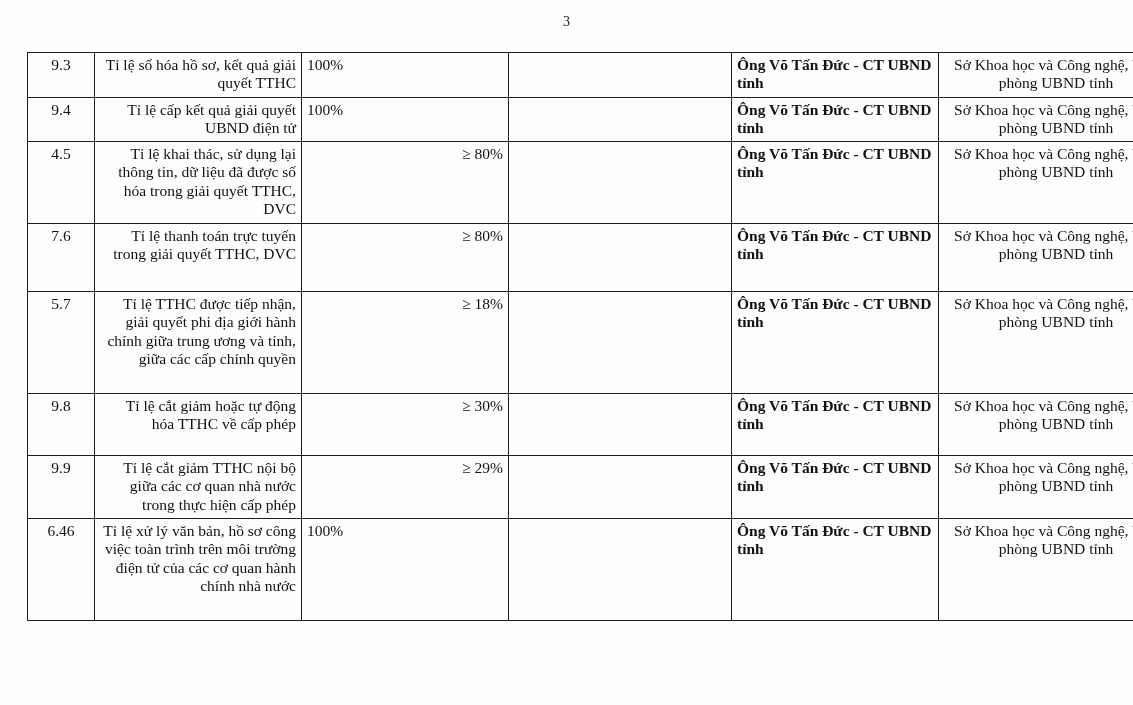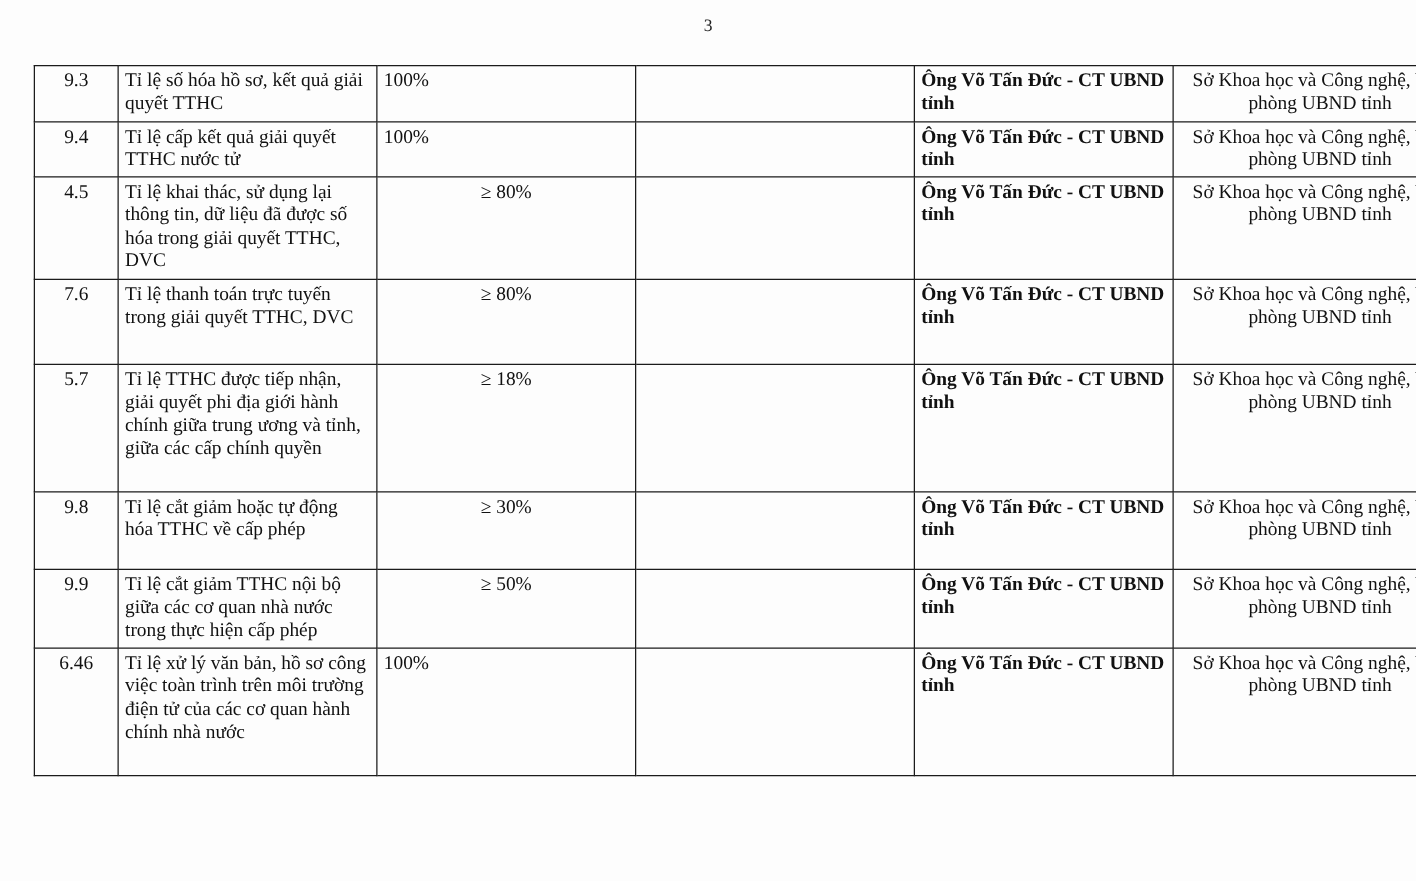--- a/index.html
+++ b/index.html
@@ -49,32 +49,33 @@
   }
   td.col-no {
     width: 56px;
     text-align: center;
     vertical-align: middle;
     font-size: 15.5px;
     font-family: Liberation Serif, serif;
   }
   td.col-name {
     width: 196px;
+    text-align: right;
   }
   td.col-target {
     width: 196px;
     vertical-align: middle;
   }
   td.col-target .val-right {
     display: block;
     padding-right: 4px;
   }
   td.col-target .val-left {
     display: block;
-    text-align: center;
+    text-align: right;
   }
   td.col-blank {
     width: 212px;
   }
   td.col-person {
     width: 196px;
     vertical-align: middle;
     font-weight: bold;
   }
   td.col-unit {
@@ -117,21 +118,21 @@
             <span class="cell-text">Ông Võ Tấn Đức - CT UBND tỉnh</span>
           </td>
         <td class="col-unit">
             <span class="cell-text">Sở Khoa học và Công nghệ, Văn phòng UBND tỉnh</span>
           </td>
       </tr>
 
       <tr class="rowpad-2">
         <td class="col-no">9.4</td>
         <td class="col-name">
-            <span class="cell-text">Tỉ lệ cấp kết quả giải quyết TTHC nước tử</span>
+            <span class="cell-text">Tỉ lệ cấp kết quả giải quyết UBND điện tử</span>
           </td>
         <td class="col-target">
             <span class="val-right">100%</span>
           </td>
         <td class="col-blank"></td>
         <td class="col-person">
             <span class="cell-text">Ông Võ Tấn Đức - CT UBND tỉnh</span>
           </td>
         <td class="col-unit">
             <span class="cell-text">Sở Khoa học và Công nghệ, Văn phòng UBND tỉnh</span>
@@ -205,21 +206,21 @@
             <span class="cell-text">Sở Khoa học và Công nghệ, Văn phòng UBND tỉnh</span>
           </td>
       </tr>
 
       <tr class="rowpad-7">
         <td class="col-no">9.9</td>
         <td class="col-name">
             <span class="cell-text">Tỉ lệ cắt giảm TTHC nội bộ giữa các cơ quan nhà nước trong thực hiện cấp phép</span>
           </td>
         <td class="col-target">
-            <span class="val-left">≥ 50%</span>
+            <span class="val-left">≥ 29%</span>
           </td>
         <td class="col-blank"></td>
         <td class="col-person">
             <span class="cell-text">Ông Võ Tấn Đức - CT UBND tỉnh</span>
           </td>
         <td class="col-unit">
             <span class="cell-text">Sở Khoa học và Công nghệ, Văn phòng UBND tỉnh</span>
           </td>
       </tr>
 

